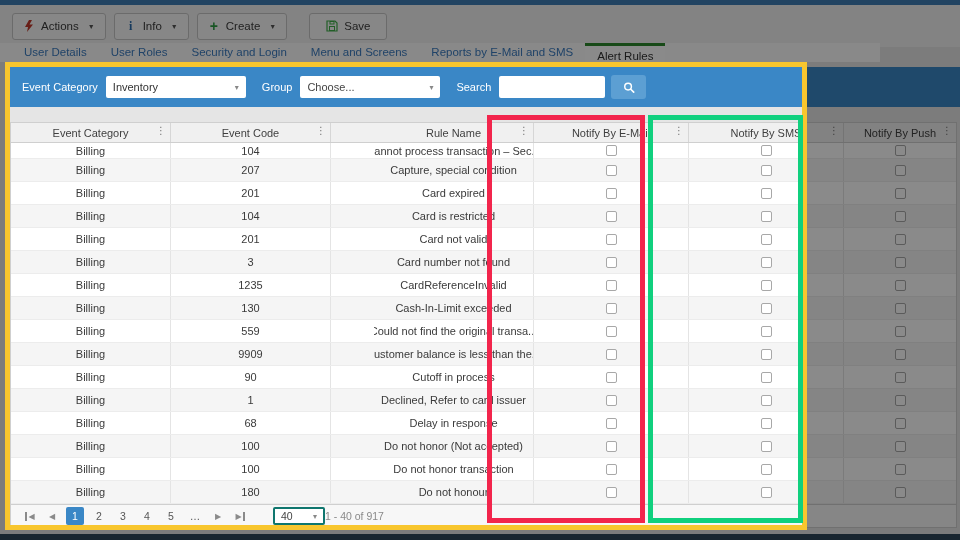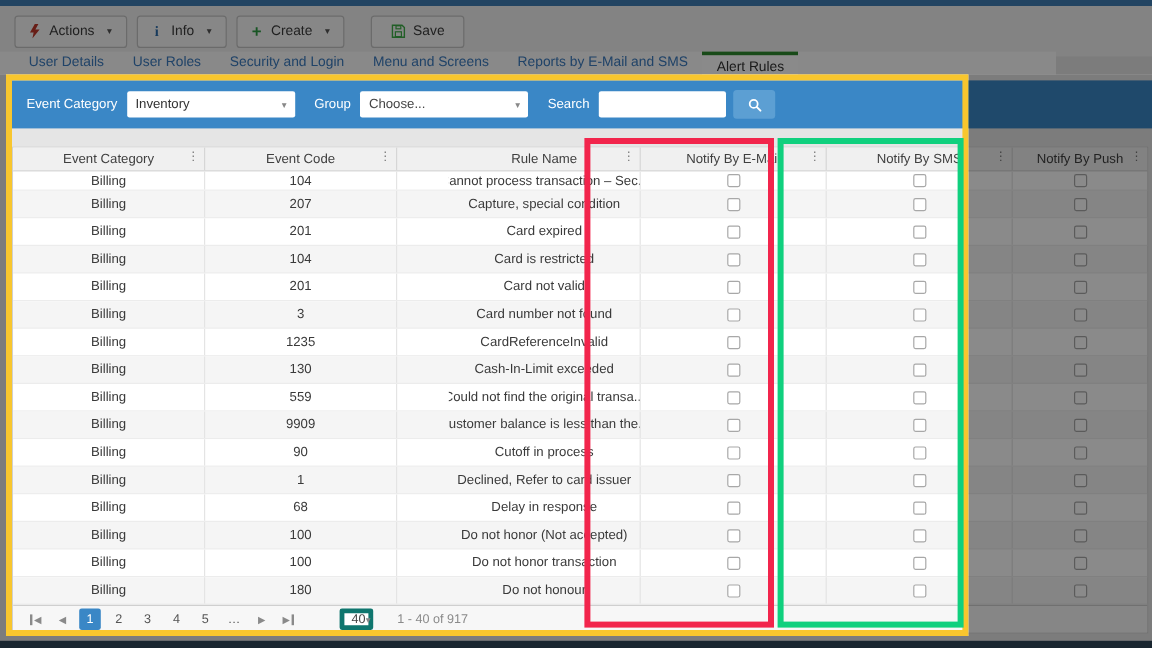--- a/index.html
+++ b/index.html
@@ -51,23 +51,23 @@
   .checkbox { width:11px; height:11px; border:1px solid #a8a8a8; border-radius:2px; background:#fff; cursor:pointer; }
 
   
   .pager { display:flex; align-items:center; height:23px; background:#f7f7f7; border-top:1px solid #cfcfcf; padding-left:8px; color:#8a8a8a; }
   .pg-btn { display:flex; align-items:center; justify-content:center; width:22px; height:16px; font-size:8px; color:#8a8a8a; cursor:pointer; }
   .pg-bar { display:inline-block; width:2px; height:9px; background:#8a8a8a; }
   .pg-first .pg-bar { margin-right:1px; } .pg-last .pg-bar { margin-left:1px; }
   .pg-pages { display:flex; align-items:center; }
   .pg-page { min-width:18px; height:18px; display:flex; align-items:center; justify-content:center; font-size:10.5px; color:#555; margin:0 3px; cursor:pointer; border-radius:2px; }
   .pg-page.active { background:#3a87c6; color:#fff; }
-  .pg-size { width:28px; height:18px; background:#fff; border:4px solid #0f766e; border-radius:2px; display:flex; align-items:center; justify-content:space-between; padding:0 6px; font-size:10.5px; color:#444; margin-left:32px; cursor:pointer; }
+  .pg-size { width:52px; height:18px; background:#fff; border:2px solid #0f766e; border-radius:2px; display:flex; align-items:center; justify-content:space-between; padding:0 6px; font-size:10.5px; color:#444; margin-left:22px; cursor:pointer; }
   .pg-size .chev { color:#888; font-size:8px; }
-  .pg-status { margin-left:20px; font-size:10.5px; color:#8a8a8a; }
+  .pg-status { font-size:10.5px; color:#8a8a8a; }
 
   
   .dim { position:absolute; background:rgba(0,0,0,0.46); z-index:5; pointer-events:none; }
   #dim-top { left:0; top:0; width:960px; height:62px; }
   #dim-left { left:0; top:62px; width:5px; height:468px; }
   #dim-right { left:807px; top:62px; width:153px; height:468px; }
   #dim-bottom { left:0; top:530px; width:960px; height:10px; }
 
   
   .ann { position:absolute; z-index:10; pointer-events:none; border-style:solid; }

